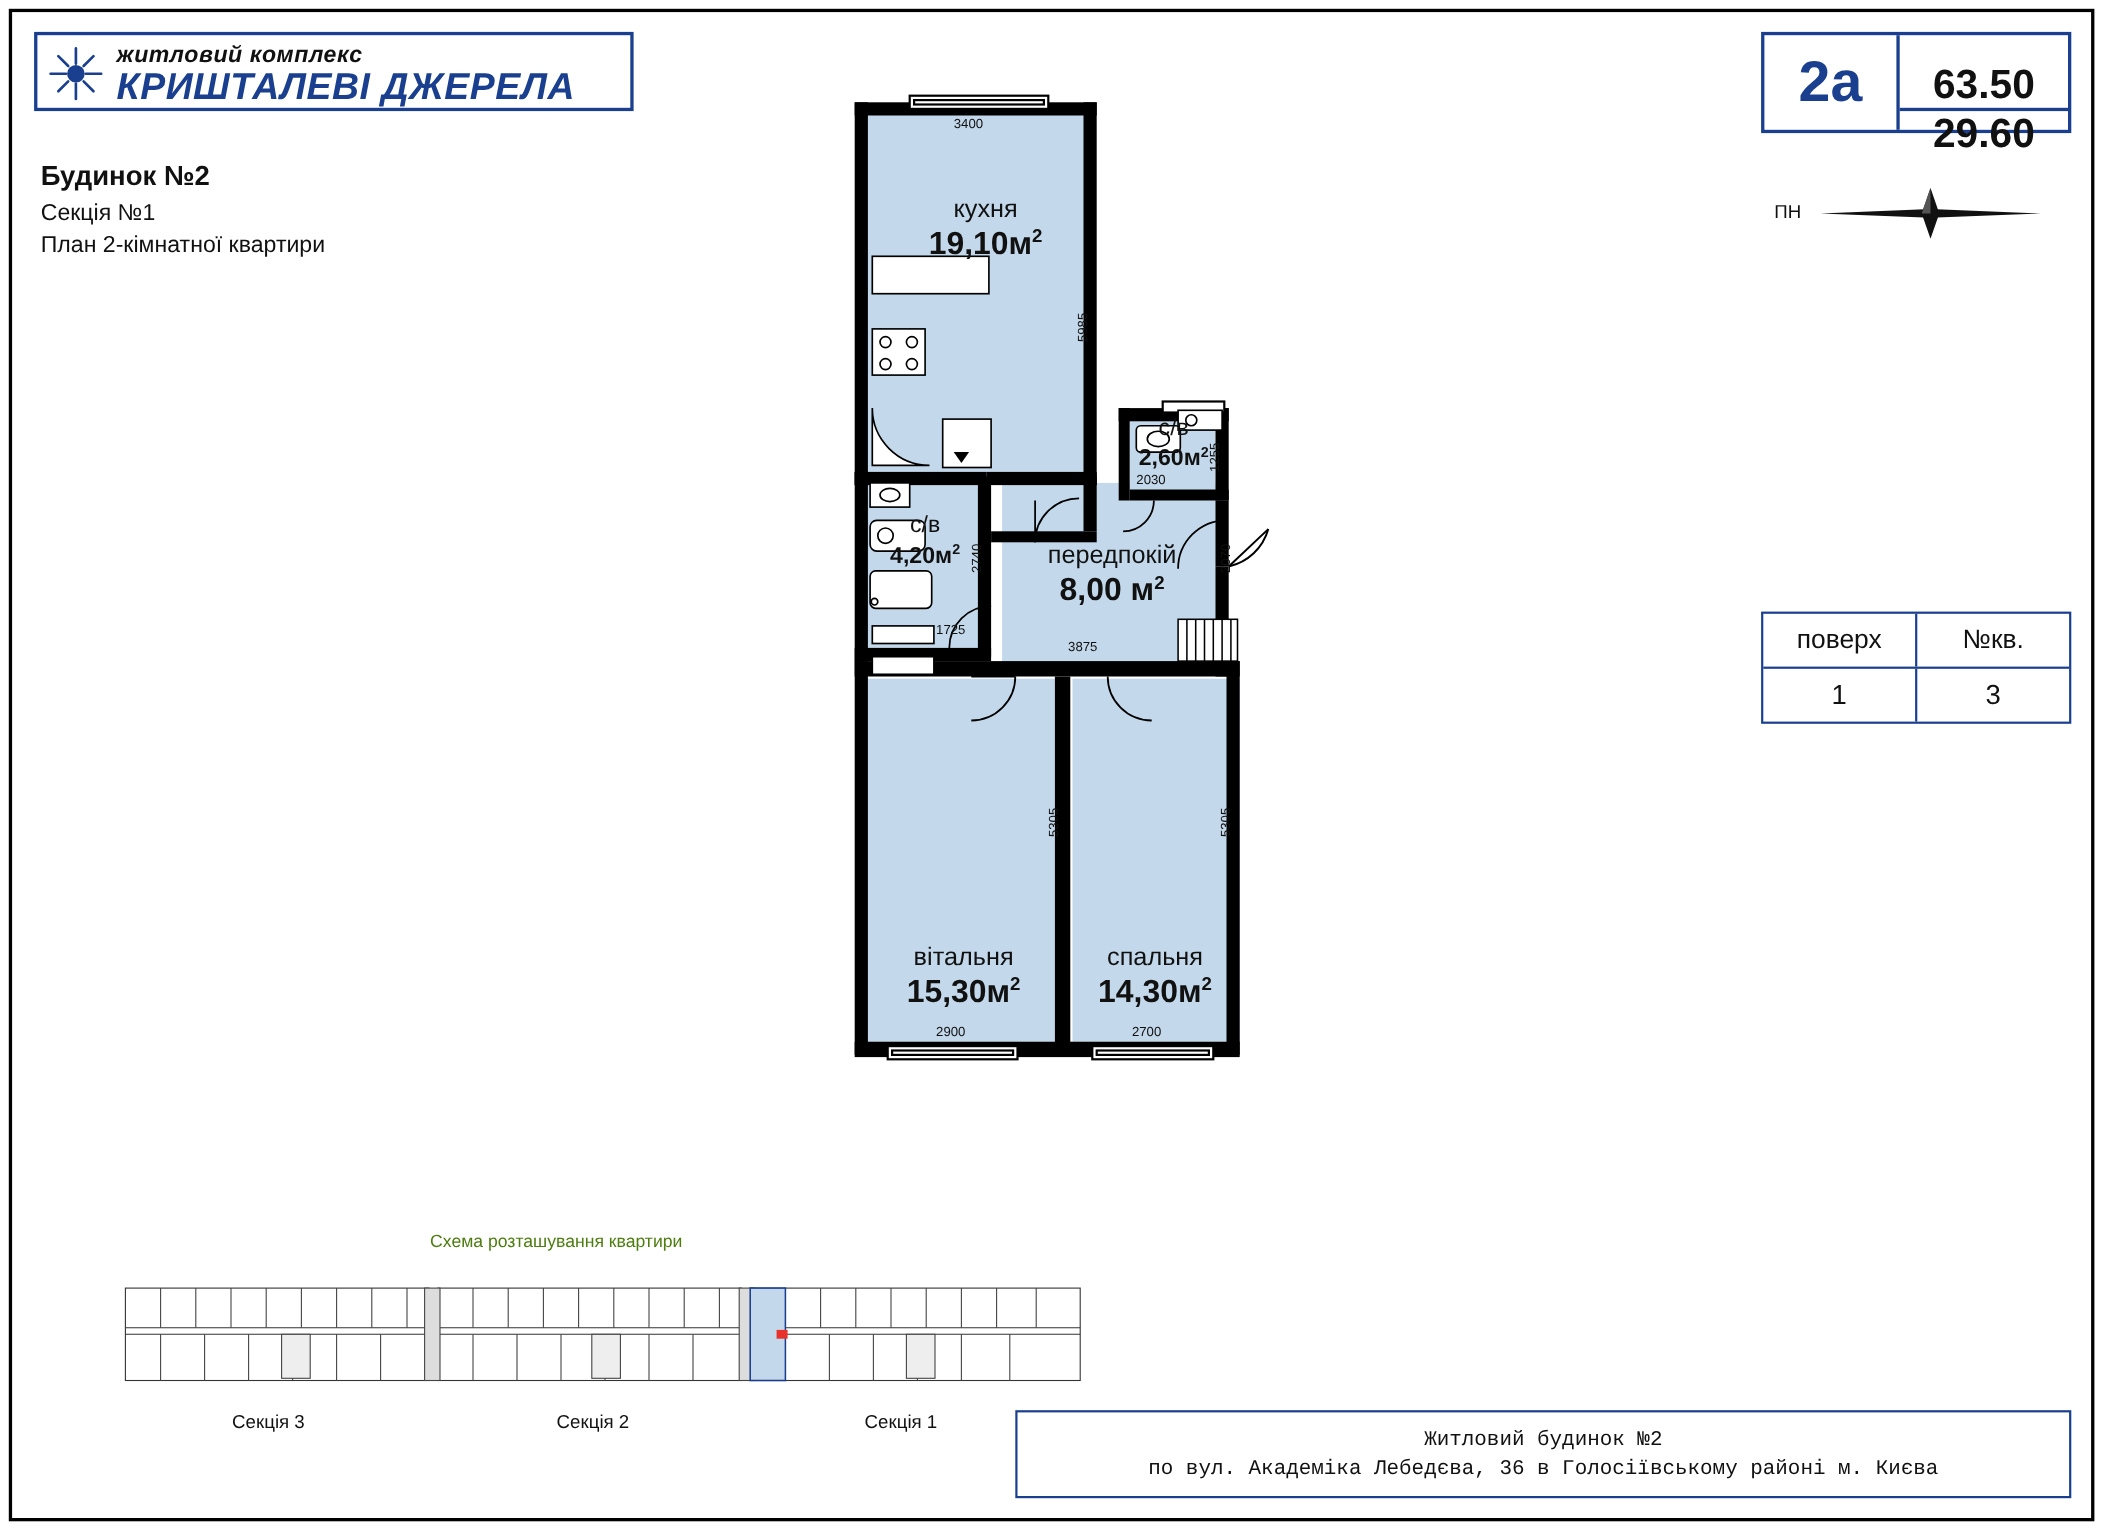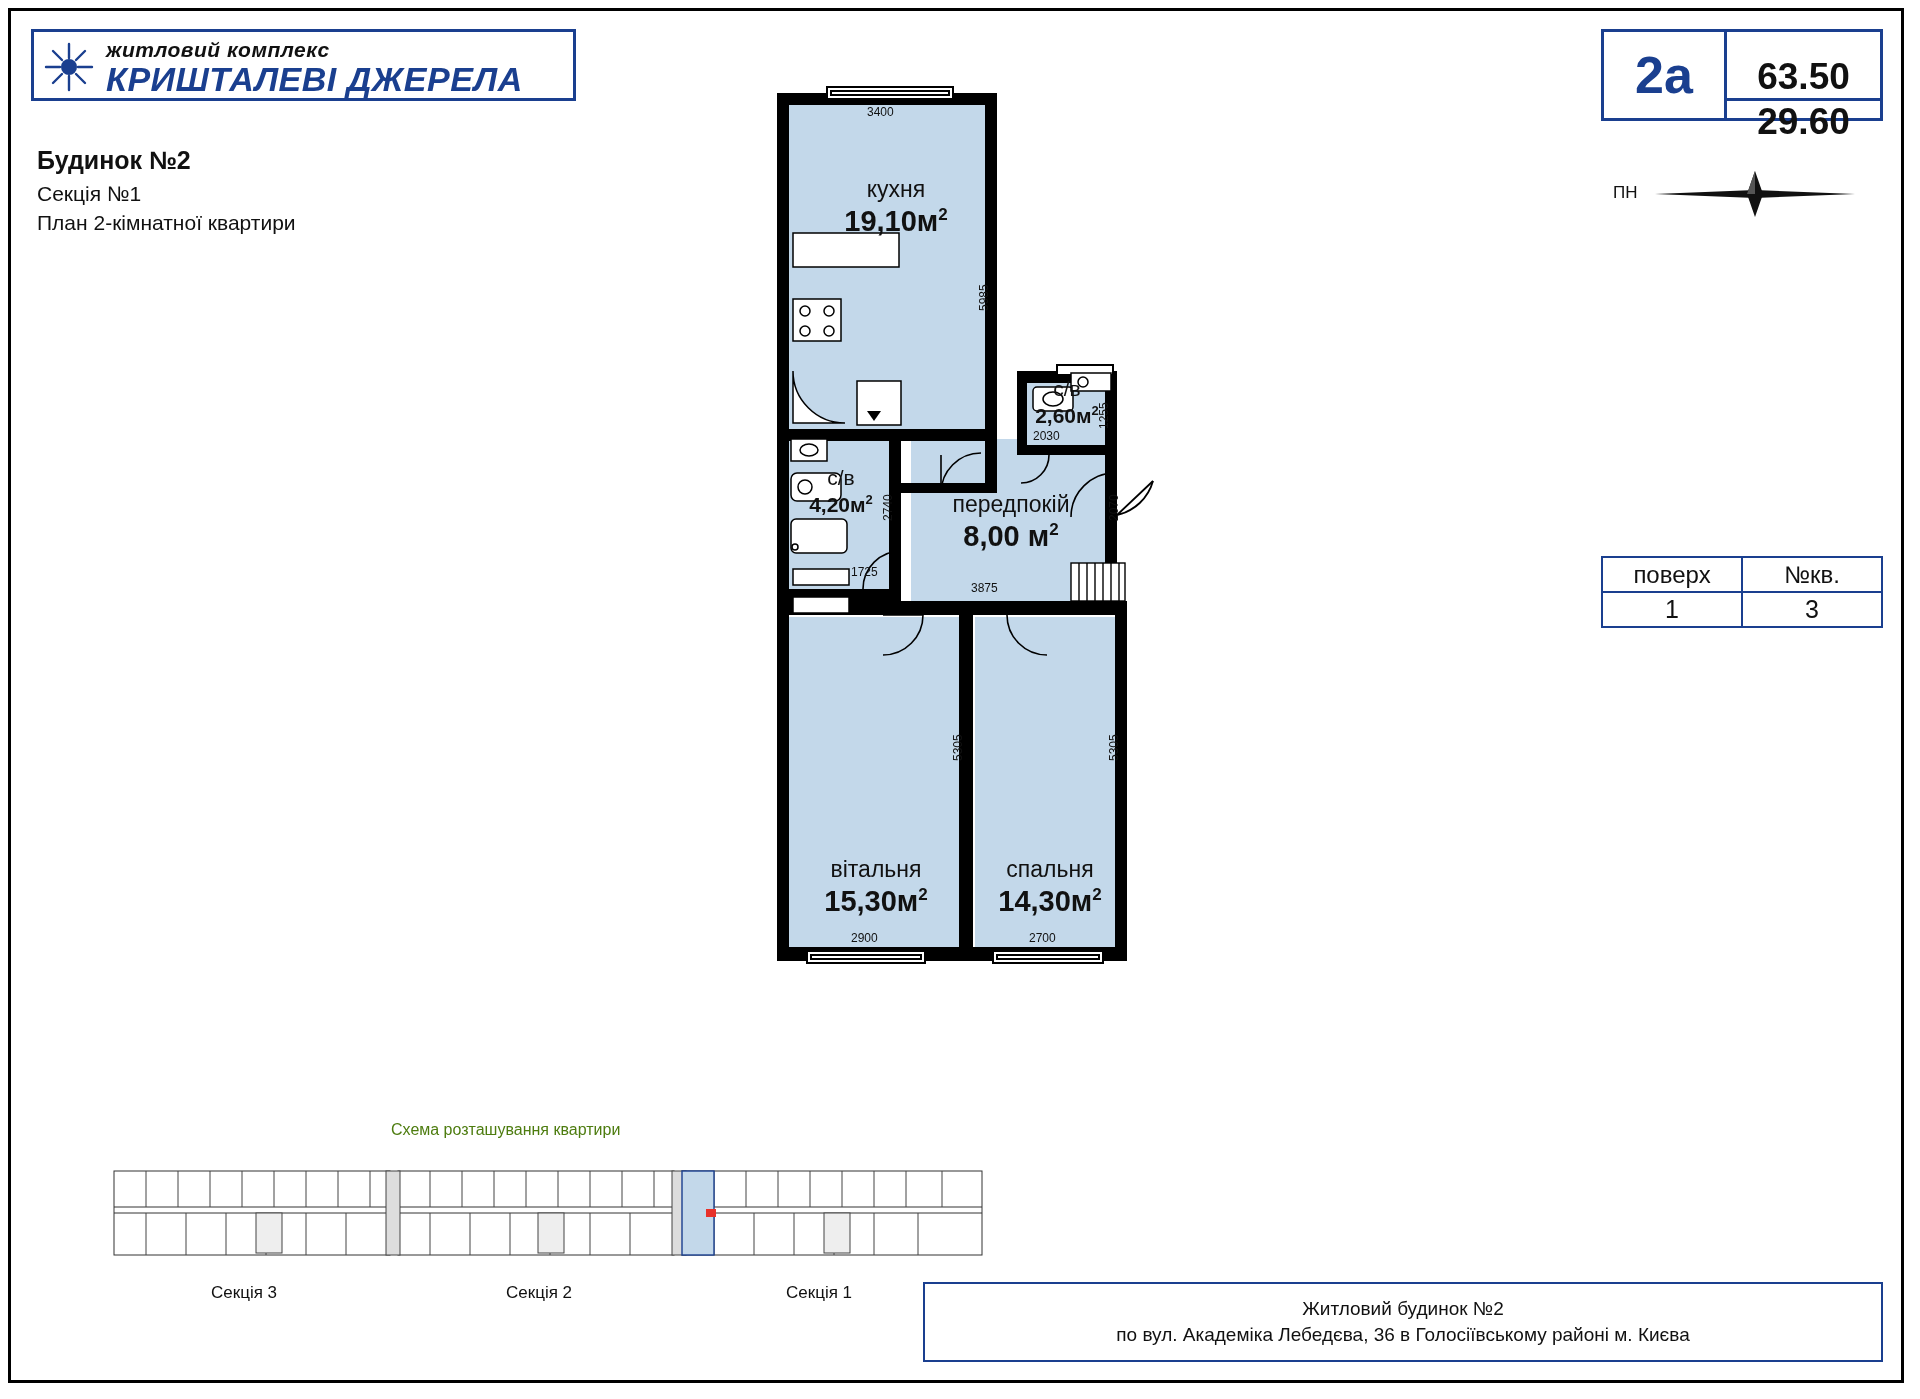--- a/index.html
+++ b/index.html
@@ -70,21 +70,21 @@
   
   .compass{position:absolute; right:48px; top:160px; width:240px; height:46px;}
   .compass .lbl{
     position:absolute; left:0; top:12px; font-size:17px; color:#111;
   }
   .compass svg{position:absolute; left:42px; top:0;}
 
   
   .floor-table{
     position:absolute; right:18px; top:545px;
-    width:282px; height:72px;
+    width:282px; height:102px;
     border:2px solid #1a3f8f;
     box-sizing:border-box;
     display:flex; flex-direction:column;
   }
   .floor-table .row{display:flex; flex:1;}
   .floor-table .row:first-child{border-bottom:2px solid #1a3f8f;}
   .floor-table .cell{
     flex:1; display:flex; align-items:center; justify-content:center;
     font-size:25px; color:#111;
   }
@@ -93,21 +93,21 @@
 
   
   .addr-box{
     position:absolute; right:18px; bottom:18px;
     width:960px; height:80px;
     border:2px solid #1a3f8f;
     box-sizing:border-box;
     display:flex; flex-direction:column; align-items:center; justify-content:center;
     gap:4px;
   }
-  .addr-box div{font-size:19px; color:#111; text-align:left;}
+  .addr-box div{font-size:19px; color:#111; text-align:left;font-family:Liberation Mono, monospace;}
 
   
   .scheme-title{
     position:absolute; left:380px; top:1110px;
     font-size:16px; color:#4d7c0f;
   }
   .scheme-wrap{position:absolute; left:95px; top:1150px; width:890px; height:100px;}
   .scheme-labels{position:absolute; left:95px; top:1272px; width:890px;}
   .scheme-labels span{
     position:absolute; font-size:17px; color:#111;

